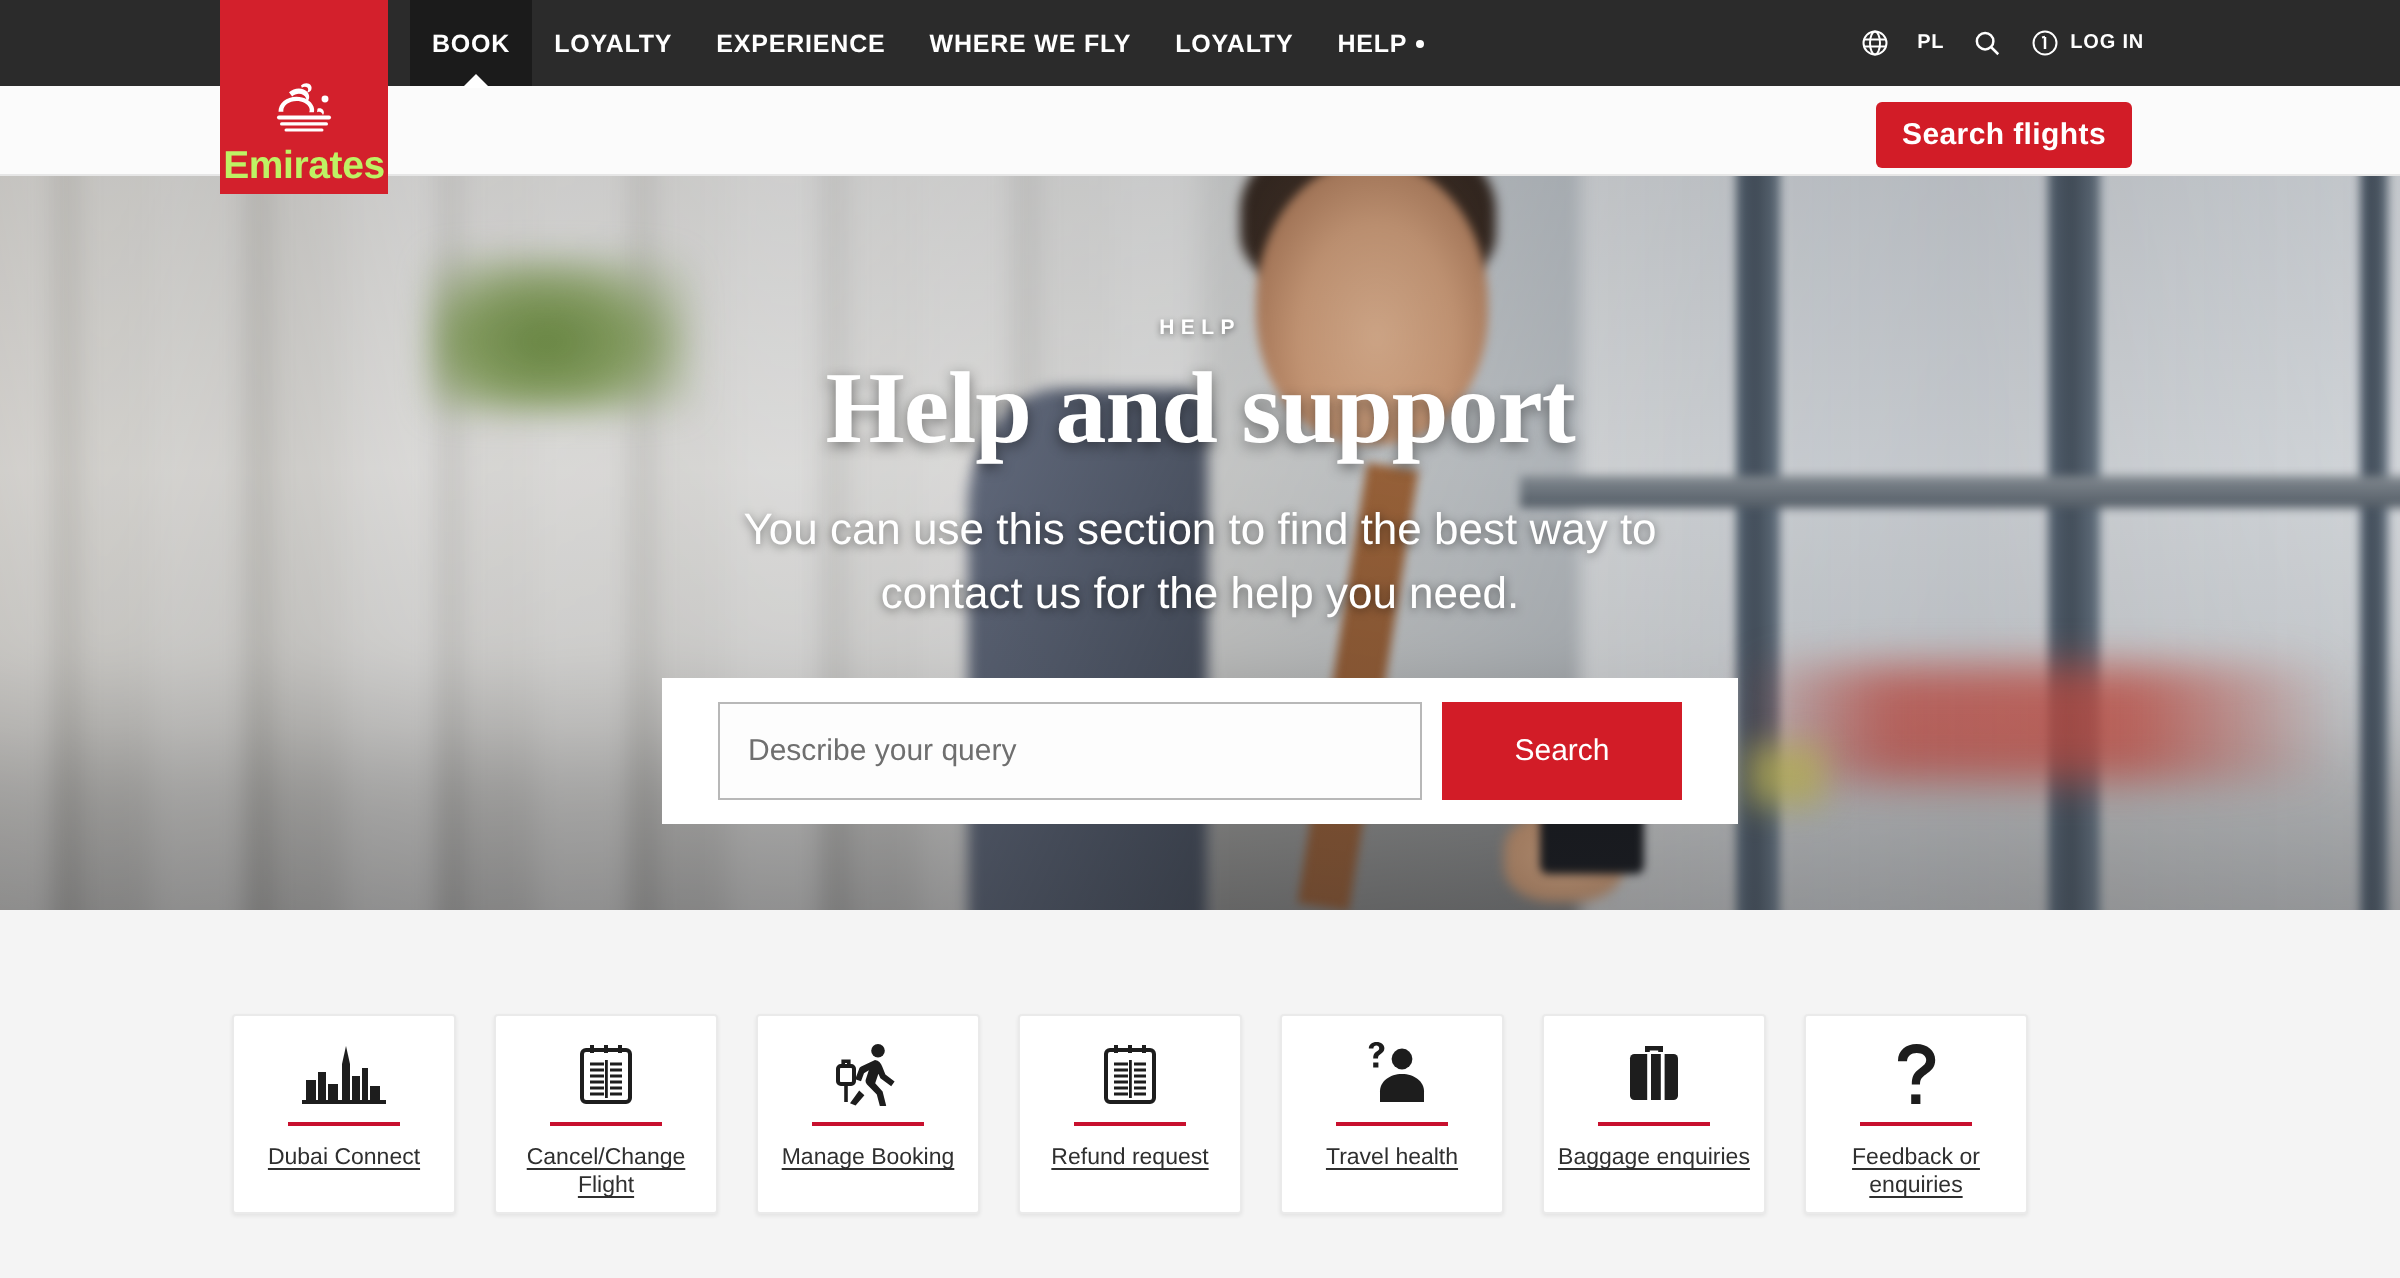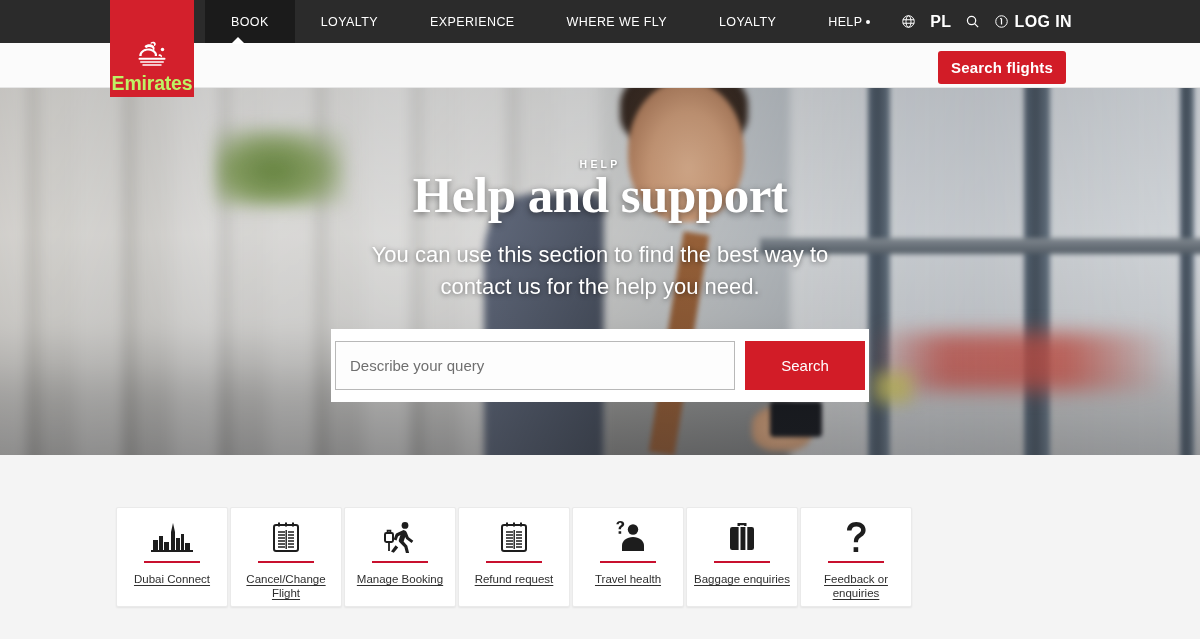--- a/index.html
+++ b/index.html
@@ -15,43 +15,43 @@
   
   .topnav {
     position: absolute; top: 0; left: 0; width: 1200px; height: 43px;
     background: #2b2b2b; z-index: 30;
   }
   .nav-left {
     position: absolute; left: 205px; top: 0; height: 43px;
     display: flex; align-items: stretch;
   }
   .nav-item {
-    display: flex; align-items: center; padding: 0 26px;
-    color: #ffffff; font-size: 12.5px; font-weight: normal;
+    display: flex; align-items: center; padding: 0 11px;
+    color: #ffffff; font-size: 12.5px; font-weight: bold;
     letter-spacing: .4px; white-space: nowrap; cursor: pointer;
     position: relative;
   }
   .nav-item.active { background: #1b1b1b; }
   .nav-item .dot {
     display: inline-block; width: 4px; height: 4px; border-radius: 50%;
     background: #ffffff; margin-left: 4px; vertical-align: middle;
   }
   .nav-pointer {
     position: absolute; left: 231px; top: 37px;
     width: 0; height: 0;
     border-left: 7px solid transparent; border-right: 7px solid transparent;
     border-bottom: 7px solid #ffffff; z-index: 31;
   }
   .nav-right {
     position: absolute; right: 128px; top: 0; height: 43px;
     display: flex; align-items: center; gap: 14px;
   }
   .nav-right .ni {
     display: flex; align-items: center; gap: 5px;
-    color: #ffffff; font-size: 16px; font-weight: bold;
+    color: #ffffff; font-size: 10px; font-weight: bold;
     letter-spacing: .4px; cursor: pointer;
   }
   .ico { display: inline-block; line-height: 0; }
   .ico svg { display: block; }
 
   
   .subbar {
     position: absolute; top: 43px; left: 0; width: 1200px; height: 45px;
     background: #fbfbfb; border-bottom: 1px solid #e6e6e6; z-index: 25;
   }
@@ -198,52 +198,52 @@
 
   .hero-content {
     position: absolute; inset: 0; z-index: 12;
     display: flex; flex-direction: column; align-items: center;
   }
   .eyebrow {
     margin-top: 70px; color: #ffffff; font-size: 10.5px; font-weight: bold;
     letter-spacing: 3.2px; text-shadow: 0 1px 3px rgba(0,0,0,.45);
   }
   .hero-title {
-    color: #ffffff;
+    margin-top: 10px; color: #ffffff;
     font-family: "Liberation Serif", serif;
     font-size: 51px; font-weight: bold; letter-spacing: -.5px; line-height: 1;
     text-shadow: 0 2px 7px rgba(0,0,0,.45);
   }
   .hero-sub {
     margin-top: 18px; color: #ffffff; font-size: 22px; line-height: 1.45;
     text-align: center; max-width: 470px;
     text-shadow: 0 1px 5px rgba(0,0,0,.5);
   }
   .search-wrap {
     margin-top: 26px; width: 538px; height: 73px; background: #ffffff;
-    display: flex; align-items: center; padding: 4px;
+    display: flex; align-items: center; padding: 28px;
   }
   .search-input {
     flex: 1; height: 49px; border: 1px solid #b8b8b8; background: #fdfdfd;
     font-family: "Liberation Sans", sans-serif; font-size: 15px; color: #4a4a4a;
     padding: 0 14px; outline: none;
   }
   .search-input::placeholder { color: #6f6f6f; }
   .btn-search {
     width: 120px; height: 49px; margin-left: 10px; border: none;
     background: #d21c27; color: #fff; cursor: pointer;
     font-family: "Liberation Sans", sans-serif;
     font-size: 15px; font-weight: normal;
   }
 
   
   .cards {
     position: absolute; left: 116px; top: 507px;
     width: 954px; height: 100px;
-    display: flex; gap: 2px; z-index: 12;
+    display: flex; gap: 19px; z-index: 12;
   }
   .card {
     width: 112px; height: 100px; background: #ffffff;
     border: 1px solid #eaeaea; border-radius: 2px;
     box-shadow: 0 1px 2px rgba(0,0,0,.07);
     display: flex; flex-direction: column; align-items: center;
     padding-top: 13px; cursor: pointer; position: relative;
   }
   .card-icon { height: 32px; display: flex; align-items: center; justify-content: center; }
   .card-icon svg { display: block; }

